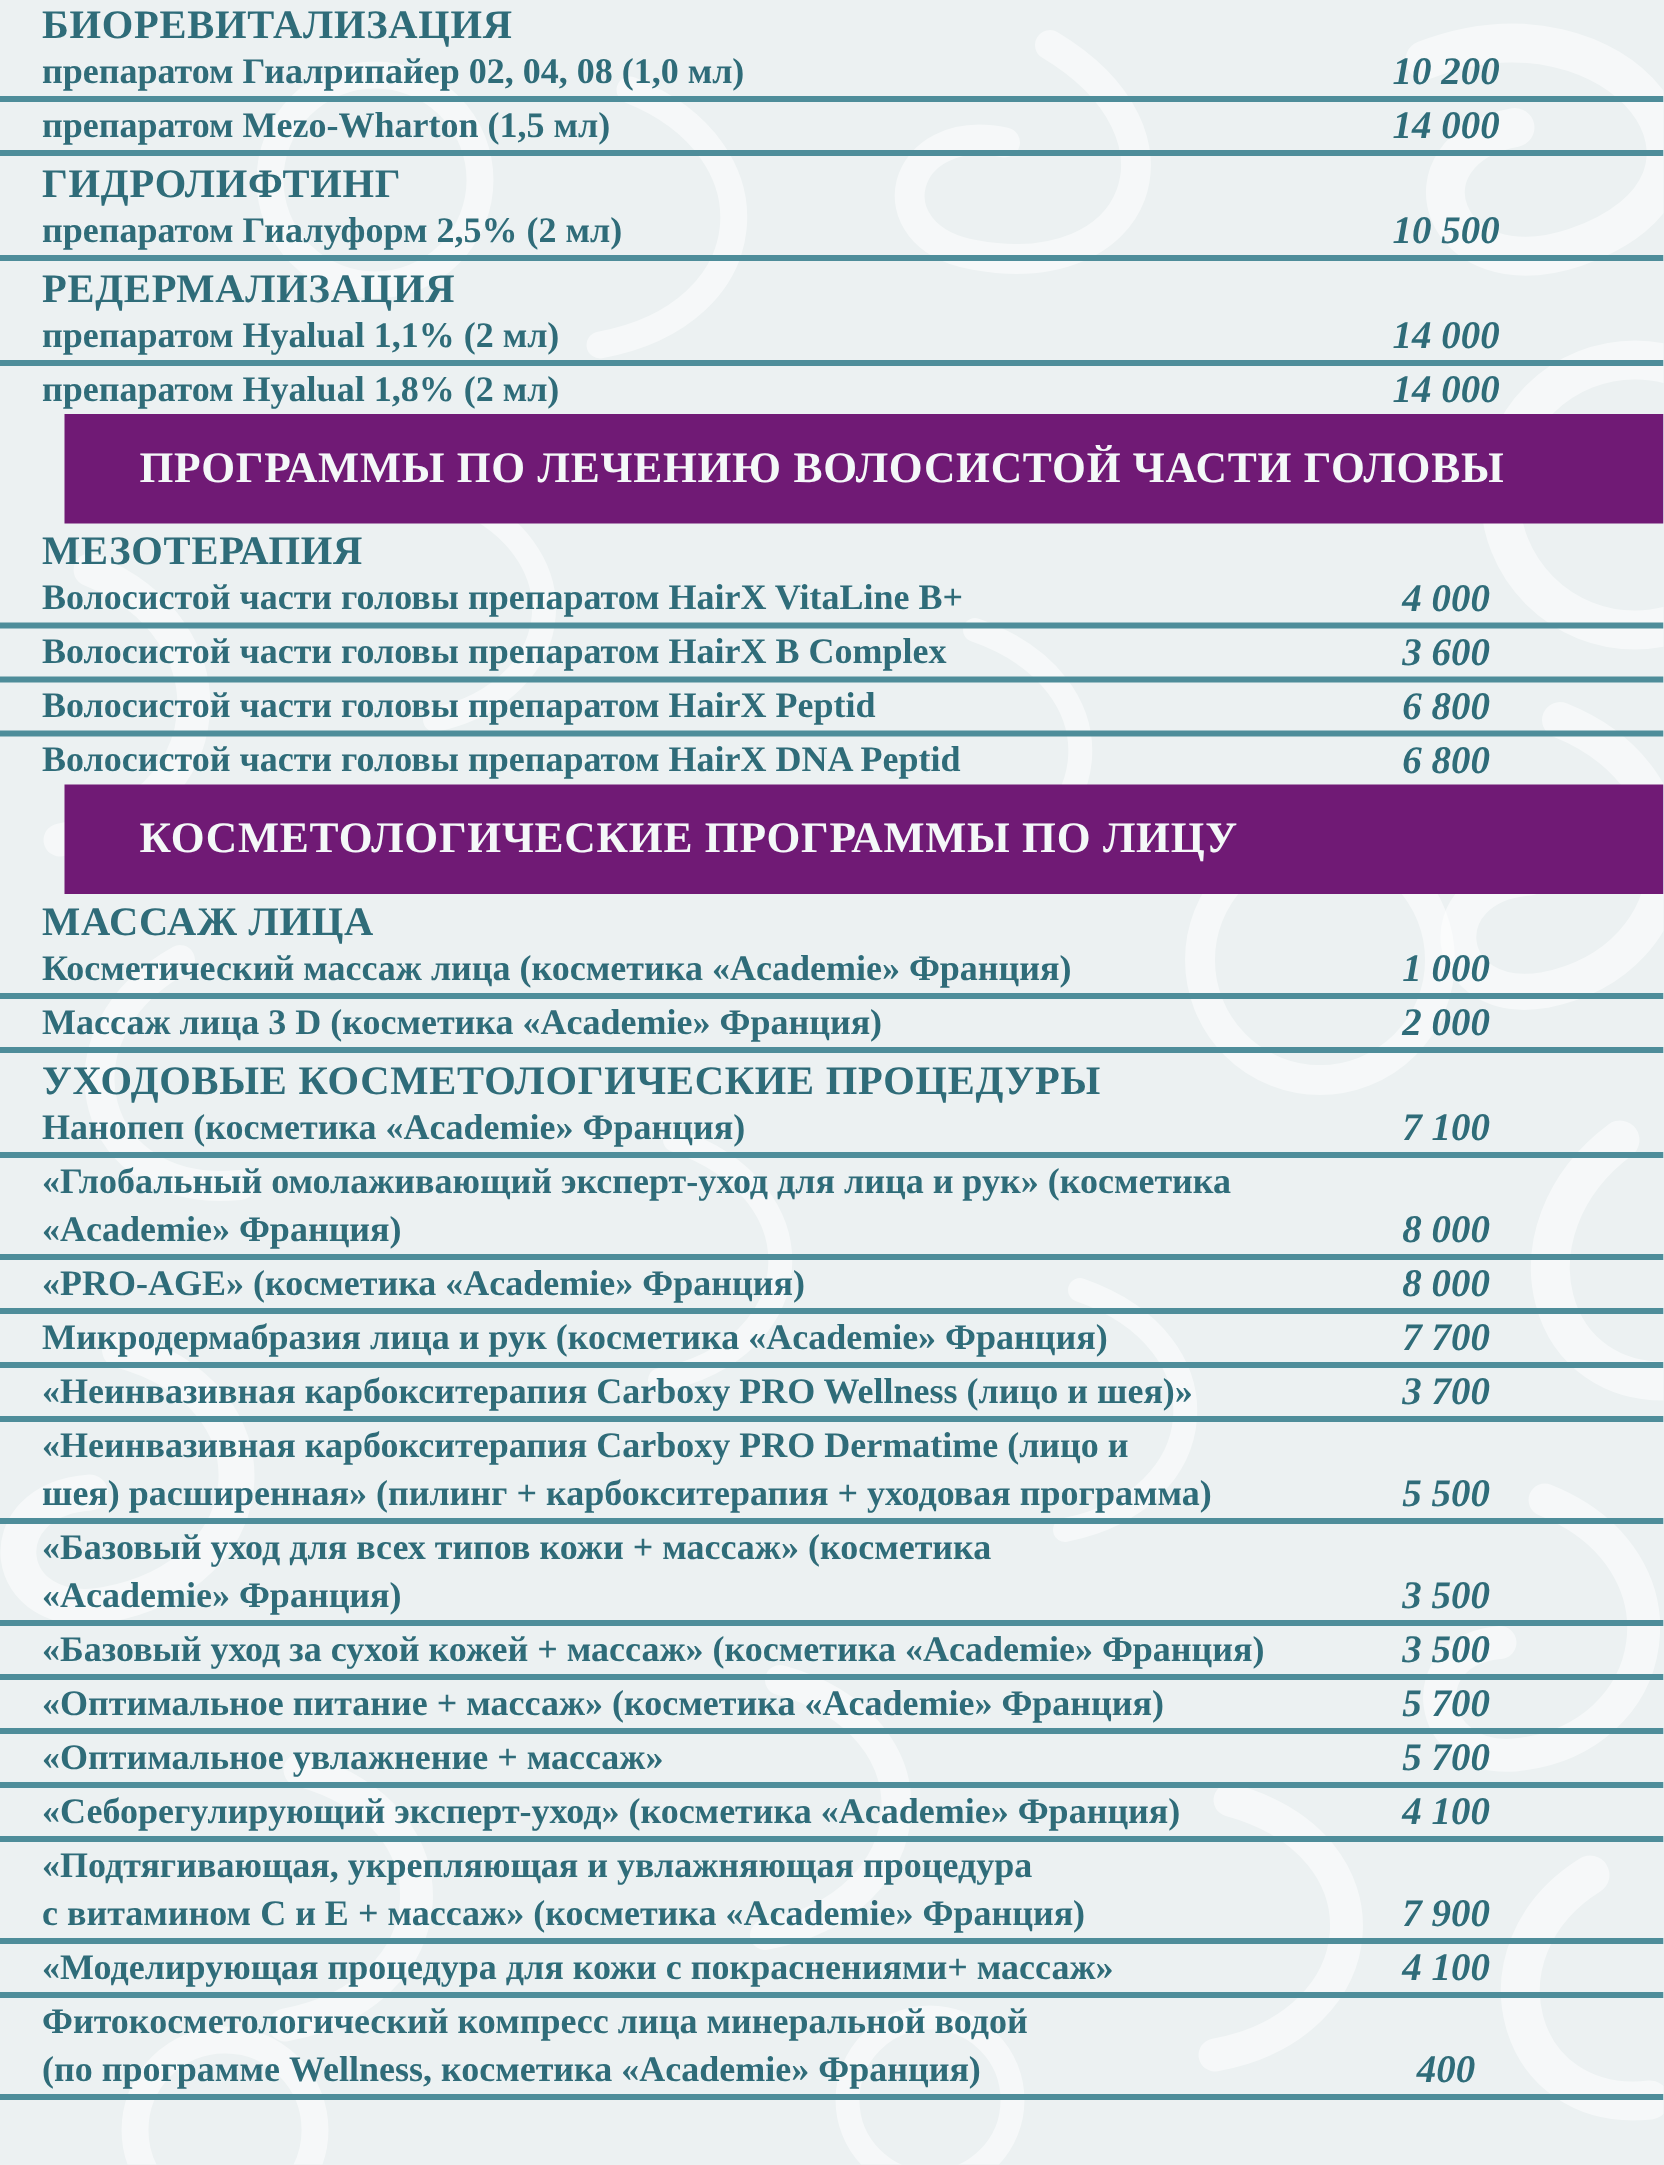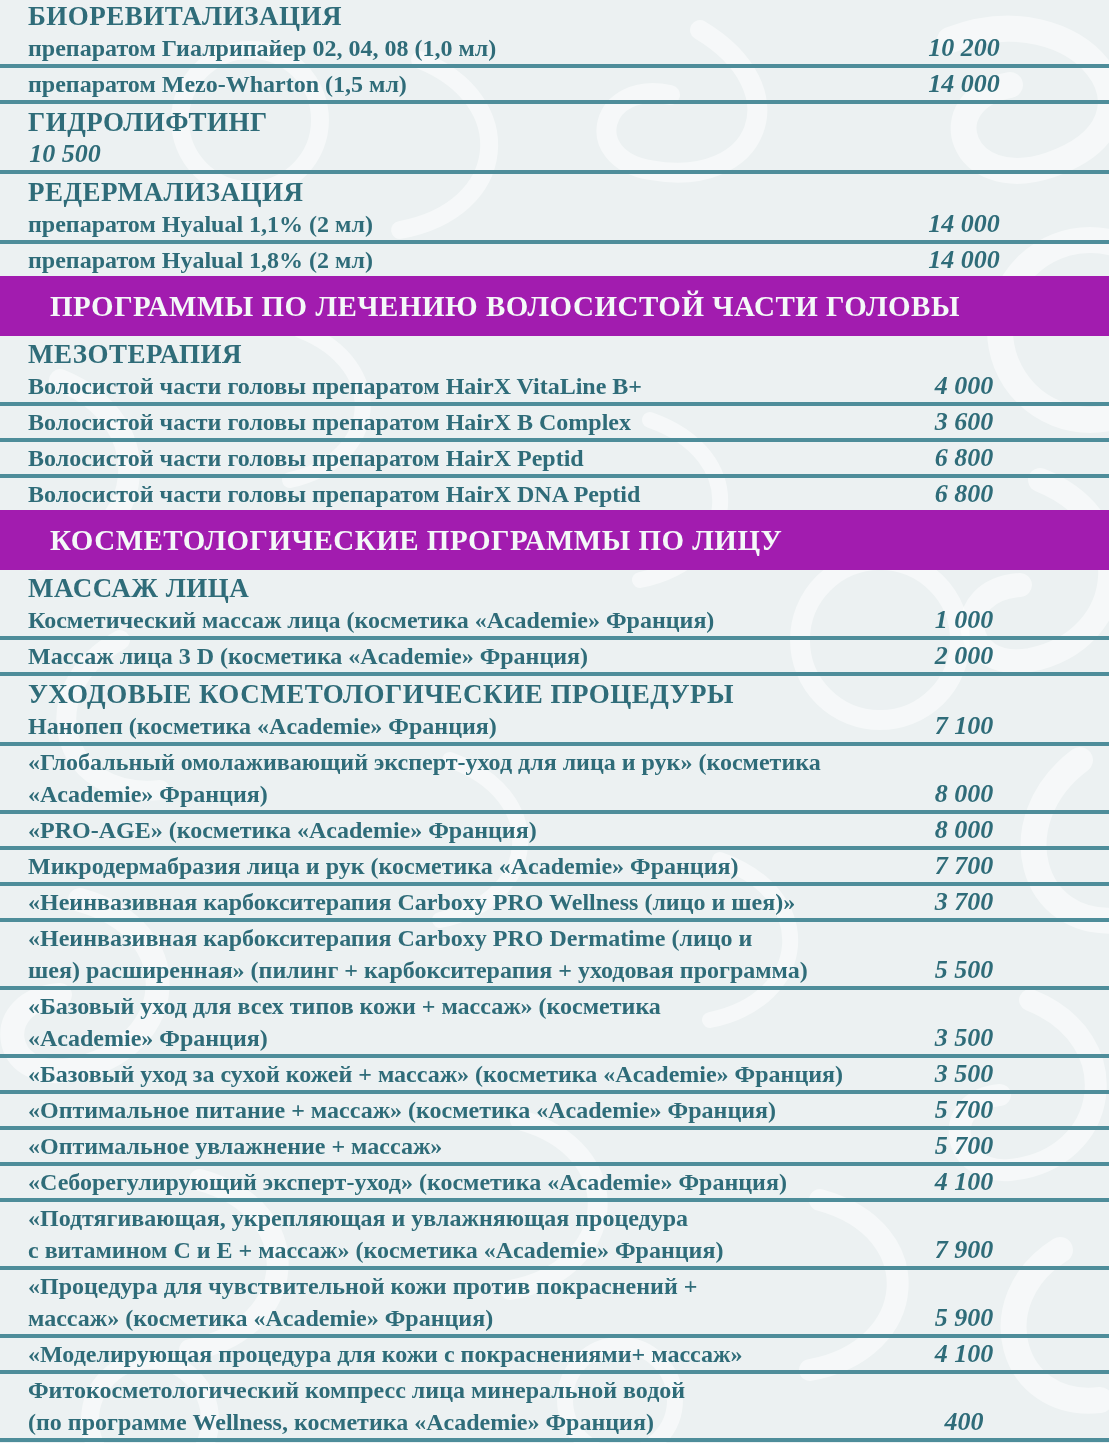--- a/index.html
+++ b/index.html
@@ -26,22 +26,23 @@
   .row.nl{border-bottom:0;gap:40px;}
   .name{flex:1 1 auto;padding-left:28px;padding-right:8px;}
   .l{font-size:24px;line-height:32px;font-weight:bold;color:#2f6c79;white-space:nowrap;}
   .l:empty{display:none;}
   .price{
     flex:0 0 130px;margin-right:80px;text-align:center;
     font-size:26px;line-height:32px;font-weight:bold;color:#2f6c79;white-space:nowrap;font-style:italic;
   }
 
   .band{
-    height:60px;display:flex;align-items:center;
-    background:#a21caf;
+    height:73px;display:flex;align-items:center;
+    background:#701a75;
+    margin-left:43px;
   }
   .band-t{
     padding-left:50px;
     font-size:29px;font-weight:bold;letter-spacing:.5px;
     color:#f4f8f8;white-space:nowrap;
   }
 </style>
 </head>
 <body>
 
@@ -90,20 +91,24 @@
       <div class="name">
         <div class="l">препаратом Mezo-Wharton (1,5 мл)</div>
 
       </div>
       <div class="price">14 000</div>
     </div>
 
     <h2 class="cat">ГИДРОЛИФТИНГ</h2>
 
     <div class="row">
+      <div class="name">
+        <div class="l">препаратом Гиалуформ 2,5% (2 мл)</div>
+
+      </div>
       <div class="price">10 500</div>
     </div>
 
     <h2 class="cat">РЕДЕРМАЛИЗАЦИЯ</h2>
 
     <div class="row">
       <div class="name">
         <div class="l">препаратом Hyalual 1,1% (2 мл)</div>
 
       </div>
@@ -269,27 +274,20 @@
     </div>
 
     <div class="row">
       <div class="name">
         <div class="l">«Подтягивающая, укрепляющая и увлажняющая процедура</div>
         <div class="l">с витамином С и Е + массаж» (косметика «Academie» Франция)</div>
       </div>
       <div class="price">7 900</div>
     </div>
 
-    <div class="row">
-      <div class="name">
-        <div class="l">«Процедура для чувствительной кожи против покраснений +</div>
-        <div class="l">массаж» (косметика «Academie» Франция)</div>
-      </div>
-      <div class="price">5 900</div>
-    </div>
 
     <div class="row">
       <div class="name">
         <div class="l">«Моделирующая процедура для кожи с покраснениями+ массаж»</div>
 
       </div>
       <div class="price">4 100</div>
     </div>
 
     <div class="row">

